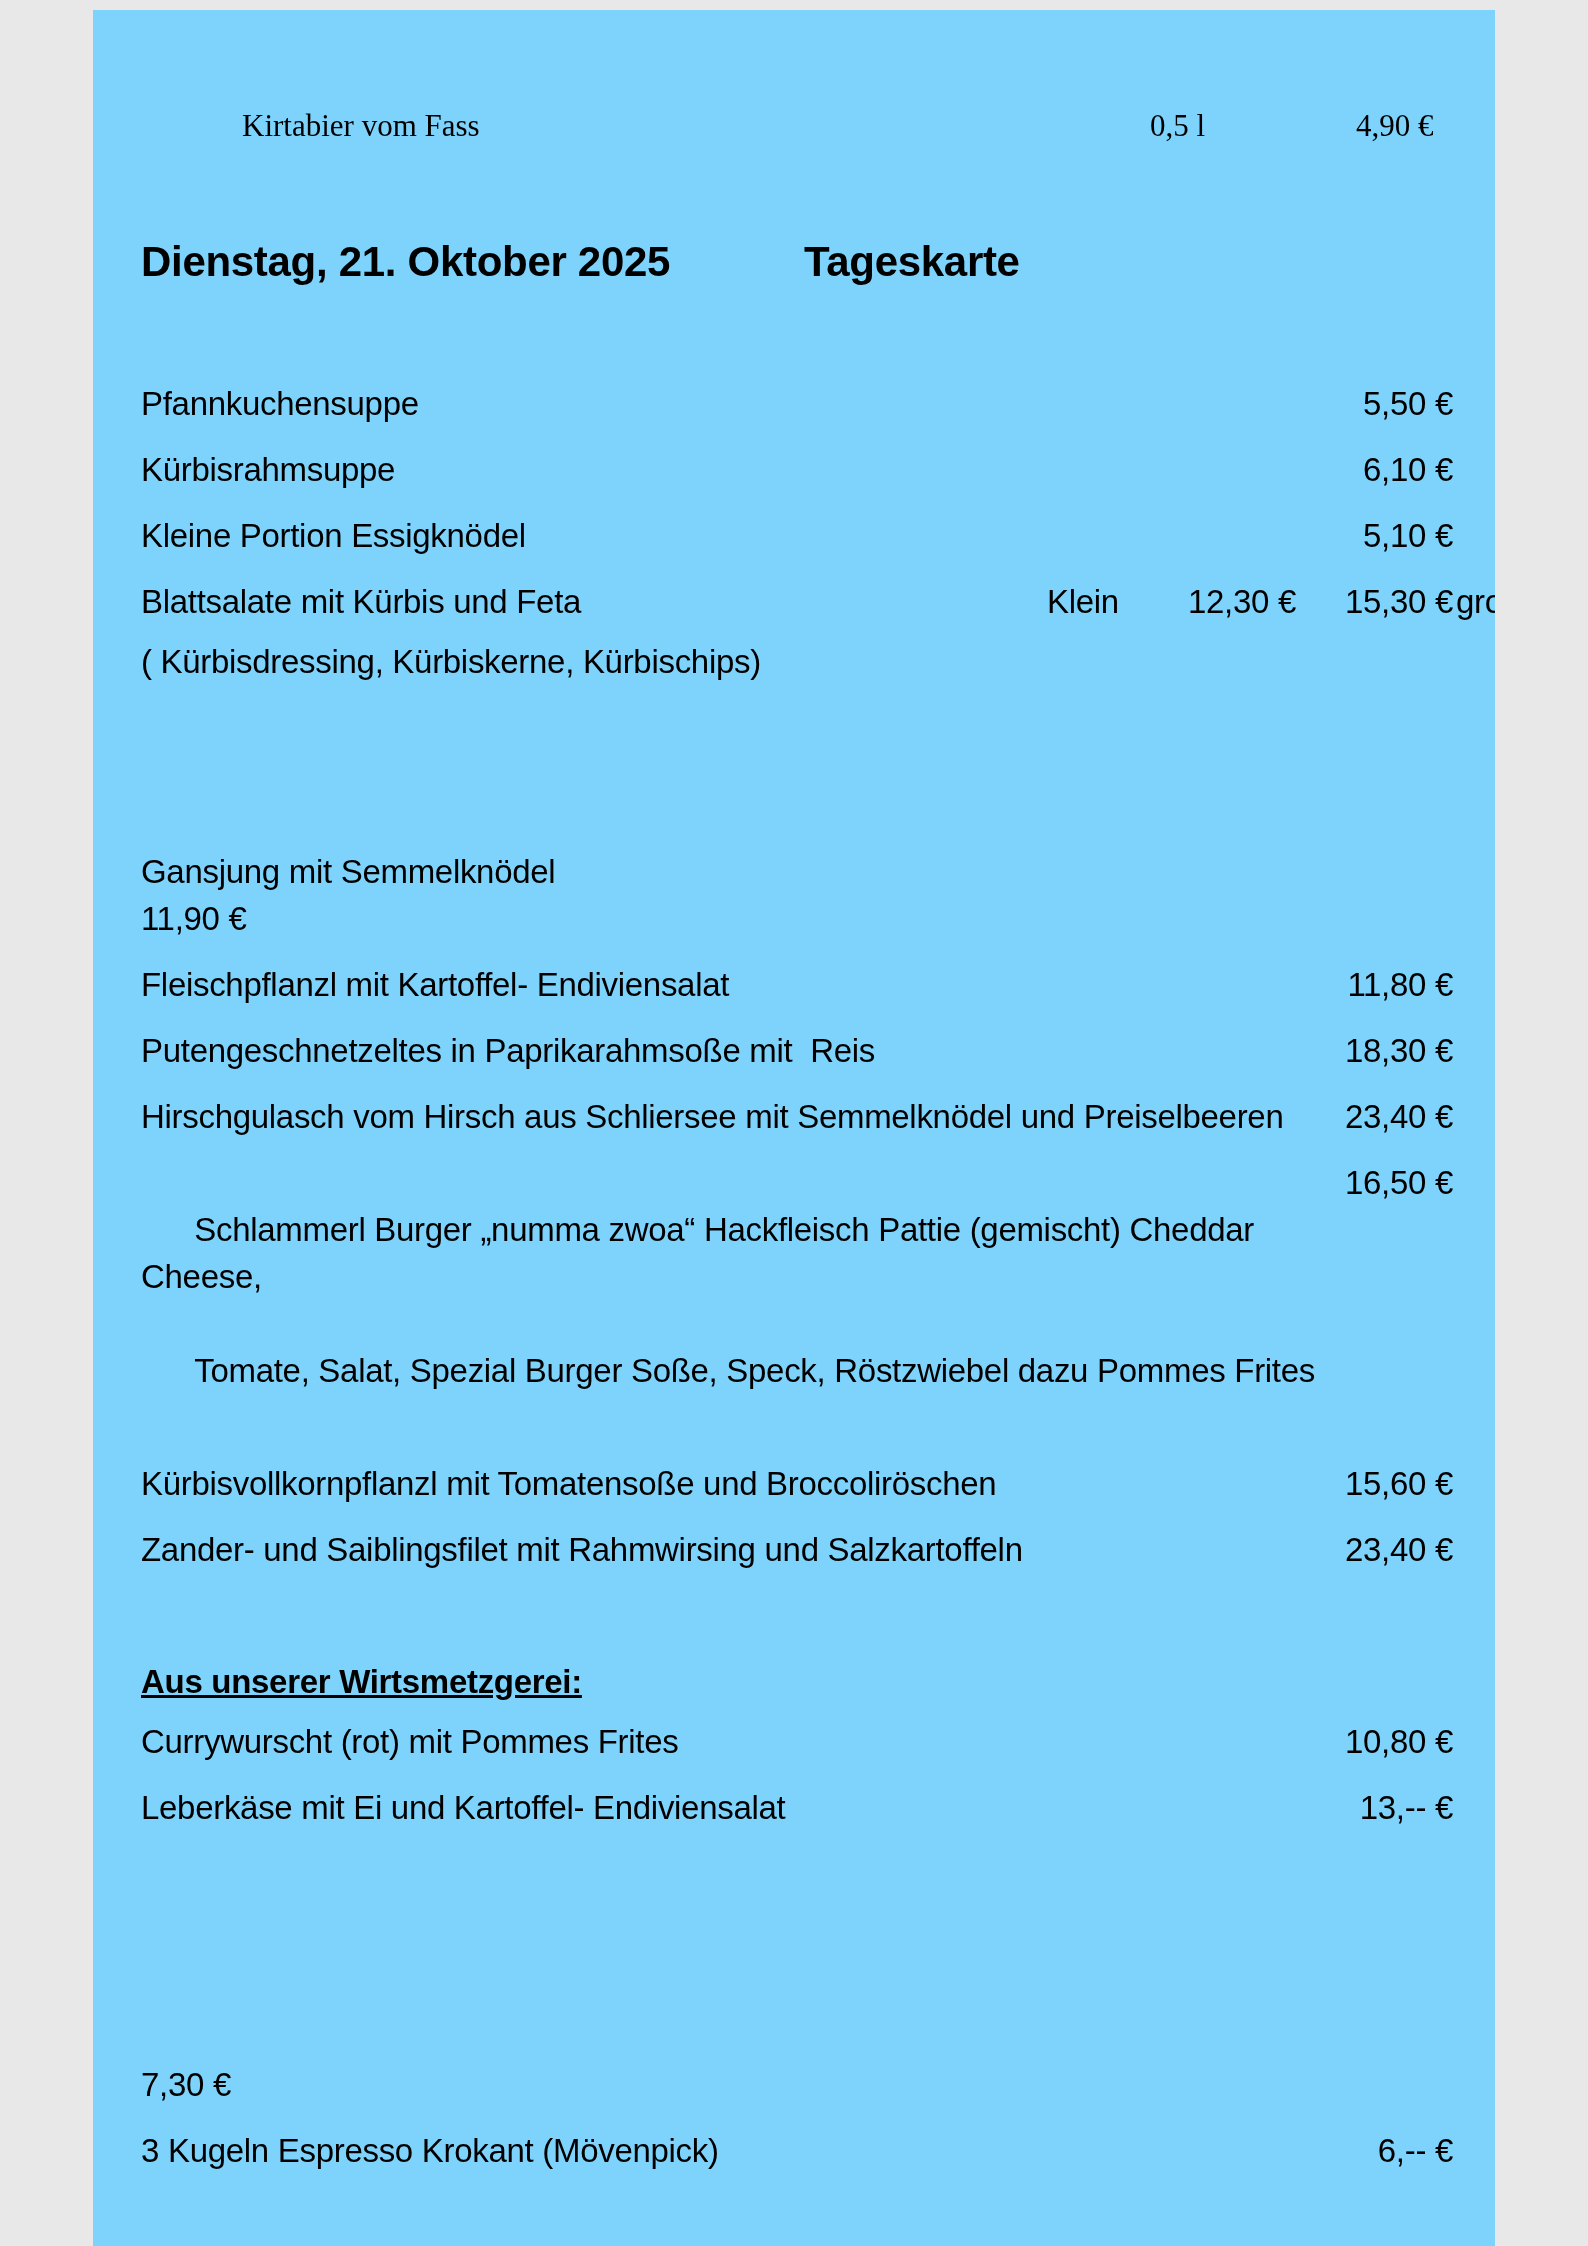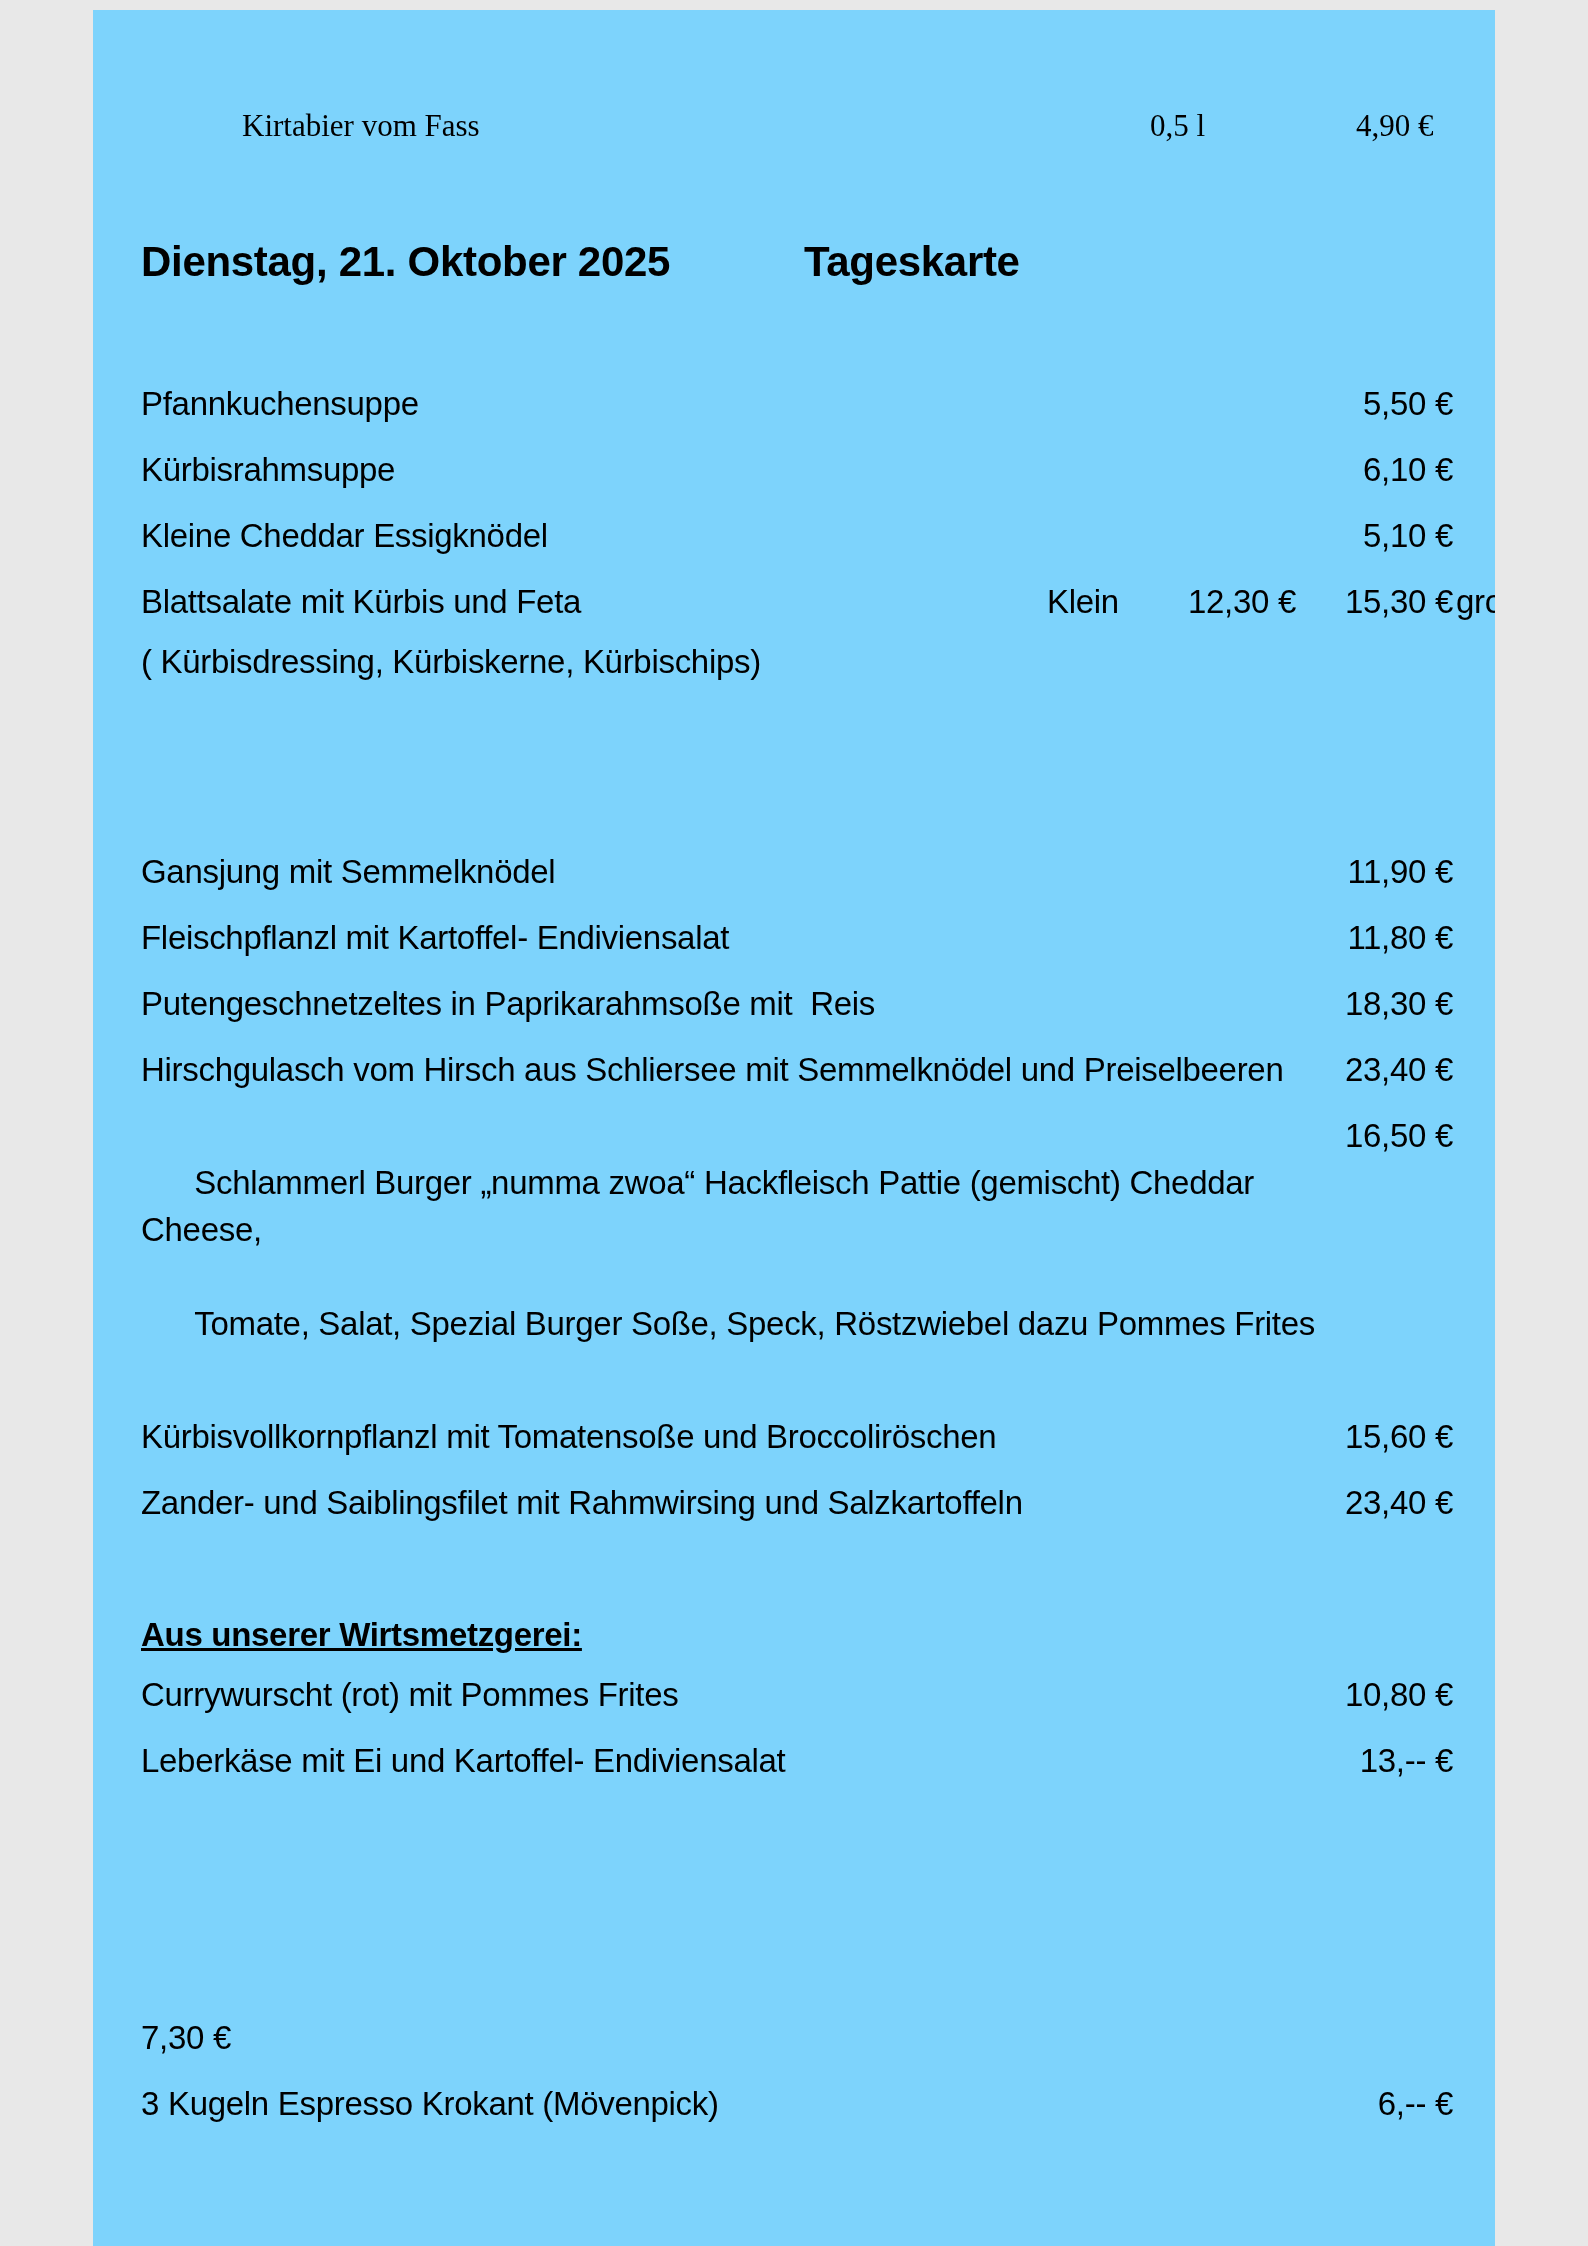--- a/index.html
+++ b/index.html
@@ -68,21 +68,21 @@
   .salad-row .lg-label  { position: absolute; left: 1315px; }
   .salad-row .lg-price  { position: absolute; right: 0; }
 
   .note-row {
     line-height: 47px;
     margin-top: 13px;
     margin-bottom: 0;
     white-space: pre-wrap;
   }
 
-  .first-main { margin-top: 163px; }
+  .first-main { margin-top: 163px; flex-direction: column; }
 
   .section-heading {
     margin-top: 85px;
     margin-bottom: 13px;
     line-height: 47px;
     font-weight: bold;
     text-decoration: underline;
   }
 
   .first-dessert { margin-top: 230px; }
@@ -105,21 +105,21 @@
 
   <div class="item first-starter">
     <span class="name">Pfannkuchensuppe</span>
     <span class="price">5,50 €</span>
   </div>
   <div class="item">
     <span class="name">Kürbisrahmsuppe</span>
     <span class="price">6,10 €</span>
   </div>
   <div class="item">
-    <span class="name">Kleine Cheddar Essigknödel</span>
+    <span class="name">Kleine Portion Essigknödel</span>
     <span class="price">5,10 €</span>
   </div>
 
   <div class="salad-row">
     <span class="name">Blattsalate mit Kürbis und Feta</span>
     <span class="sm-label">Klein</span>
     <span class="sm-price">12,30 €</span>
     <span class="lg-label">groß</span>
     <span class="lg-price">15,30 €</span>
   </div>

